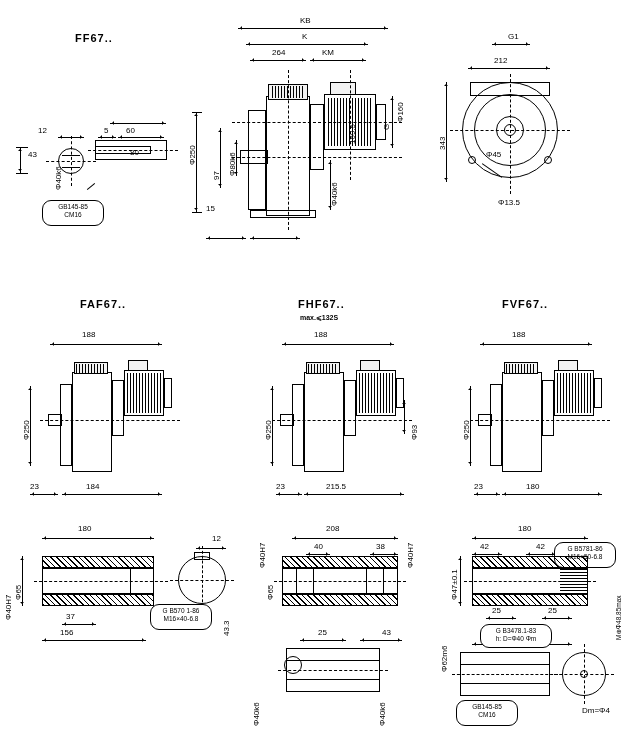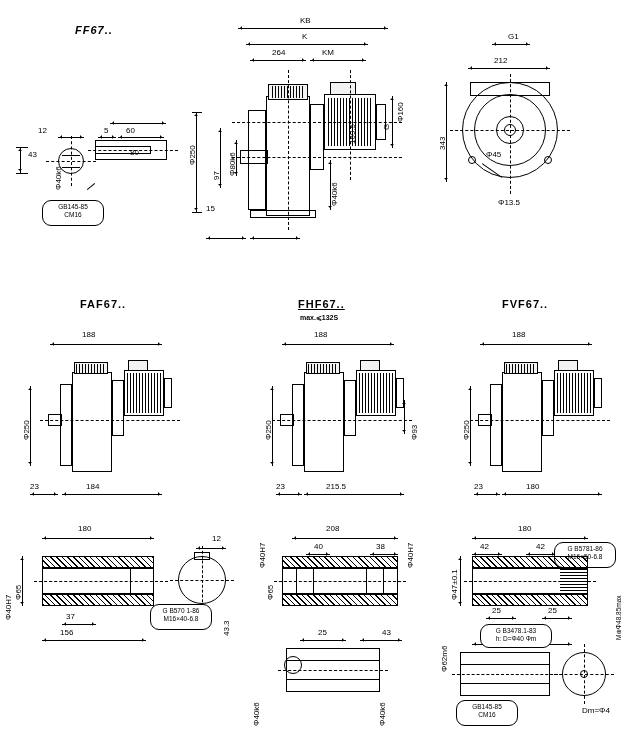--- a/index.html
+++ b/index.html
@@ -27,21 +27,21 @@
   .bub{position:absolute;border:1px solid #000;border-radius:9px;box-sizing:border-box;
        font-size:6.5px;line-height:8px;text-align:center;padding-top:2px;background:#fff;}
   .fins{position:absolute;background:repeating-linear-gradient(90deg,#000 0 1px,transparent 1px 3px);}
   .finsH{position:absolute;background:repeating-linear-gradient(0deg,#000 0 1px,transparent 1px 3px);}
 </style>
 </head>
 <body>
 
 <div class="sheet">
 
-  <div class="tb" style="left:75px;top:24px;font-style:italic;">FF67..</div>
+  <div class="tb" style="left:75px;top:32px;">FF67..</div>
 
   <div class="t" style="left:28px;top:150px;">43</div>
   <div class="arrv" style="left:20px;top:147px;height:26px;"></div>
   <div class="ln h" style="left:16px;top:147px;width:12px;"></div>
   <div class="ln h" style="left:16px;top:173px;width:12px;"></div>
 
   <div class="circ" style="left:58px;top:148px;width:26px;height:26px;"></div>
   <div class="ln h" style="left:62px;top:155px;width:18px;"></div>
   <div class="ln h" style="left:62px;top:167px;width:18px;"></div>
   <div class="clv" style="left:71px;top:136px;height:50px;"></div>
@@ -136,21 +136,21 @@
   <div class="clv" style="left:510px;top:74px;height:120px;"></div>
   <div class="cl" style="left:450px;top:130px;width:120px;"></div>
 
   <div class="t vt" style="left:438px;top:150px;">343</div>
   <div class="arrv" style="left:446px;top:82px;height:100px;"></div>
   <div class="t" style="left:486px;top:150px;">Φ45</div>
   <div class="t" style="left:498px;top:198px;">Φ13.5</div>
   <div class="ln" style="left:480px;top:170px;width:24px;height:1px;transform:rotate(35deg);"></div>
 
   <div class="tb" style="left:80px;top:298px;">FAF67..</div>
-  <div class="tb" style="left:298px;top:298px;text-decoration:underline;">FHF67..</div>
+  <div class="tb" style="left:298px;top:298px;">FHF67..</div>
   <div class="ts" style="left:300px;top:314px;font-weight:bold;">max.⩽132S</div>
   <div class="tb" style="left:502px;top:298px;text-align:center;">FVF67..</div>
 
   <div class="t" style="left:82px;top:330px;">188</div>
   <div class="arrw" style="left:50px;top:344px;width:112px;"></div>
   <div class="t vt" style="left:22px;top:440px;">Φ250</div>
   <div class="arrv" style="left:30px;top:386px;height:80px;"></div>
 
   <div class="box" style="left:60px;top:384px;width:12px;height:82px;"></div>
   <div class="box" style="left:72px;top:372px;width:40px;height:100px;"></div>

